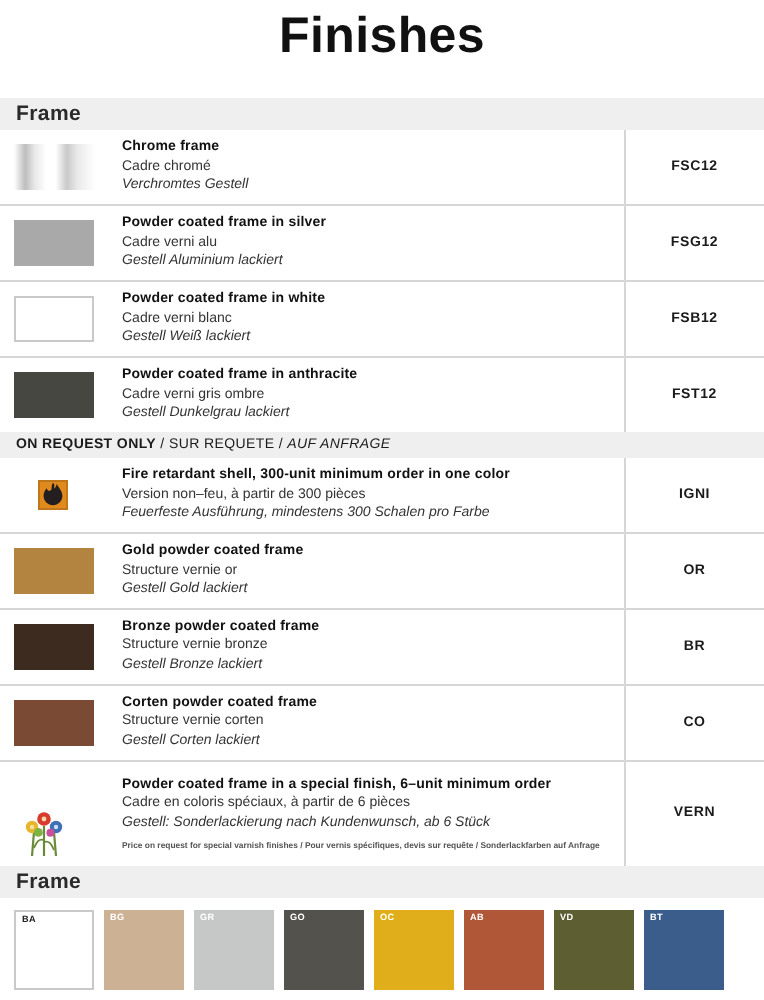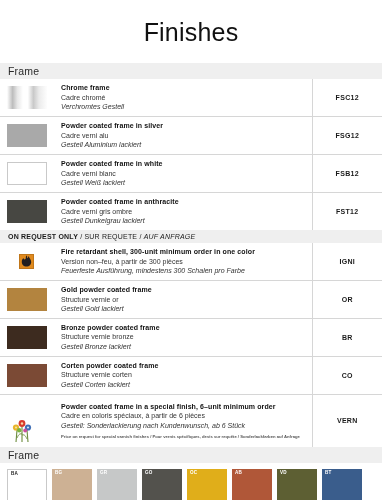--- a/index.html
+++ b/index.html
@@ -10,31 +10,31 @@
     background: #ffffff;
     font-family: "Liberation Sans", sans-serif;
     color: #1a1a1a;
     overflow: hidden;
   }
   .page { width: 382px; height: 500px; position: relative; }
 
   .page-title {
     text-align: center;
     font-size: 25px;
-    font-weight: 400;
+    font-weight: 700;
     letter-spacing: 0.2px;
     color: #111;
-    padding: 18px 0 16px 0;
+    padding: 4px 0 16px 0;
     margin: 0;
   }
 
   .section-head {
     background: #efefef;
     font-size: 10.5px;
-    font-weight: 400;
+    font-weight: 700;
     color: #2a2a2a;
     padding: 2px 0 2px 8px;
     letter-spacing: 0.2px;
   }
   .section-head.small {
     font-size: 7px;
     font-weight: 700;
     padding: 3px 0 3px 8px;
     color: #1a1a1a;
   }

